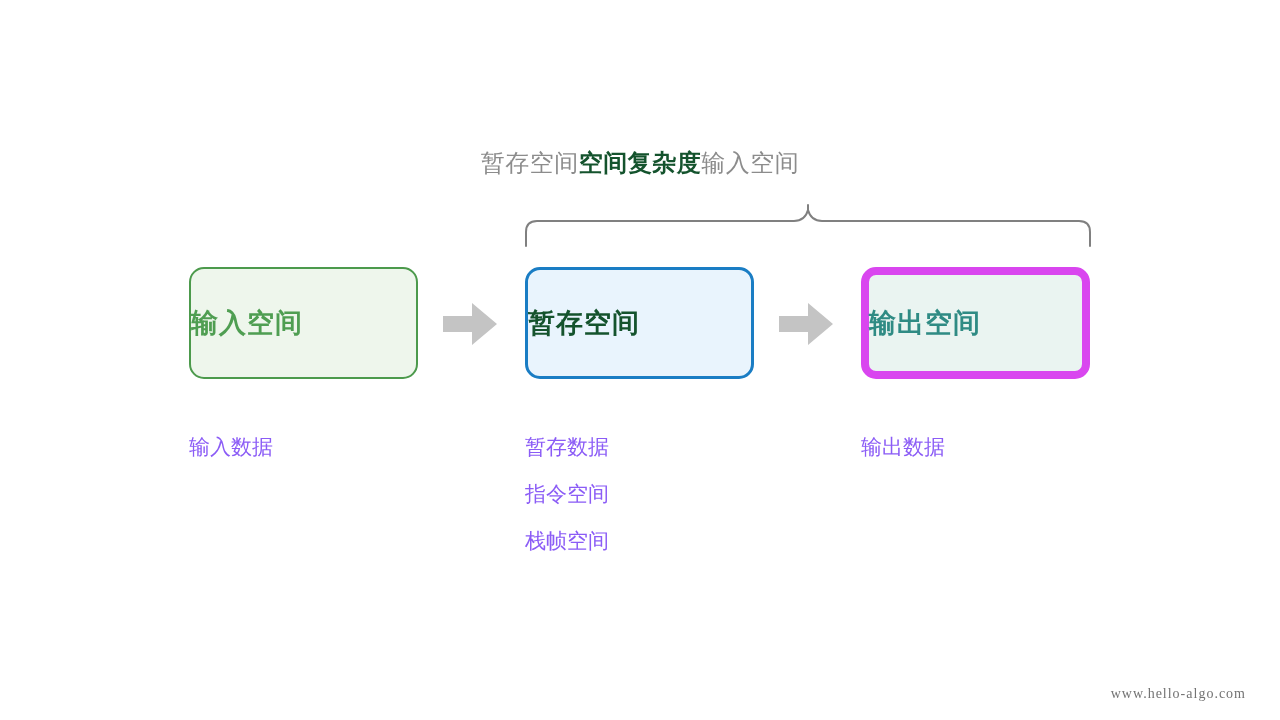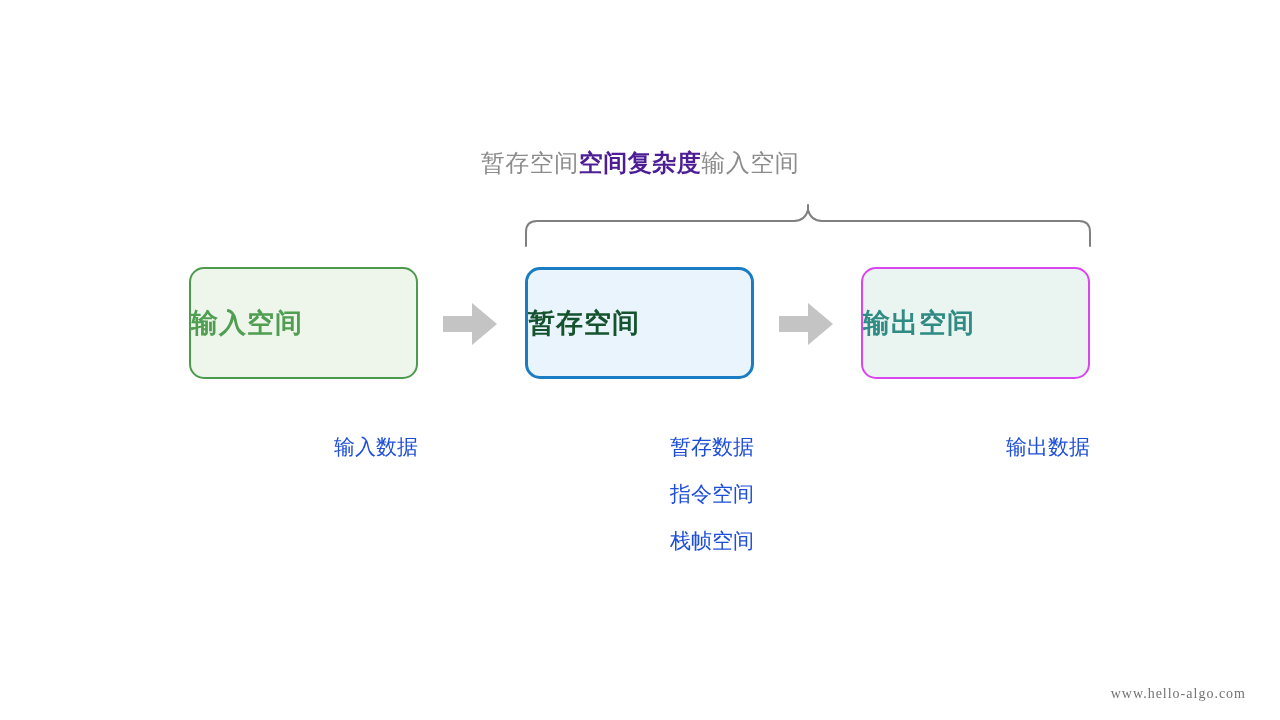--- a/index.html
+++ b/index.html
@@ -26,21 +26,21 @@
     width: 1280px;
     text-align: center;
     font-size: 24px;
     line-height: 30px;
     color: #8c8c8c;
     letter-spacing: 0.5px;
     white-space: nowrap;
   }
   .scope-title .seg-strong {
     font-weight: bold;
-    color: #4c1d95;
+    color: #14532d;
   }
   .scope-title .seg {
     font-weight: normal;
   }
 
   
   .brace {
     position: absolute;
     left: 518px;
     top: 198px;
@@ -68,40 +68,40 @@
     color: #4f9e52;
   }
   .box-buffer {
     left: 525px;
     border: 3px solid #1a7dc4;
     background: #e9f4fd;
     color: #14532d;
   }
   .box-output {
     left: 861px;
-    border: 2px solid #d946ef;
+    border: 8px solid #d946ef;
     background: #eaf4f1;
     color: #2f8b84;
   }
 
   
   .arrow {
     position: absolute;
     top: 300px;
   }
   .arrow-1 { left: 441px; }
   .arrow-2 { left: 777px; }
 
   
   .caption-col {
     position: absolute;
     top: 423px;
     width: 229px;
-    text-align: right;
-    color: #1d4ed8;
+    text-align: left;
+    color: #8b5cf6;
     font-size: 21px;
     line-height: 47px;
   }
   .caption-col.col-1 { left: 189px; }
   .caption-col.col-2 { left: 525px; }
   .caption-col.col-3 { left: 861px; }
   .caption-line { display: block; white-space: nowrap; }
 
   
   .watermark {

